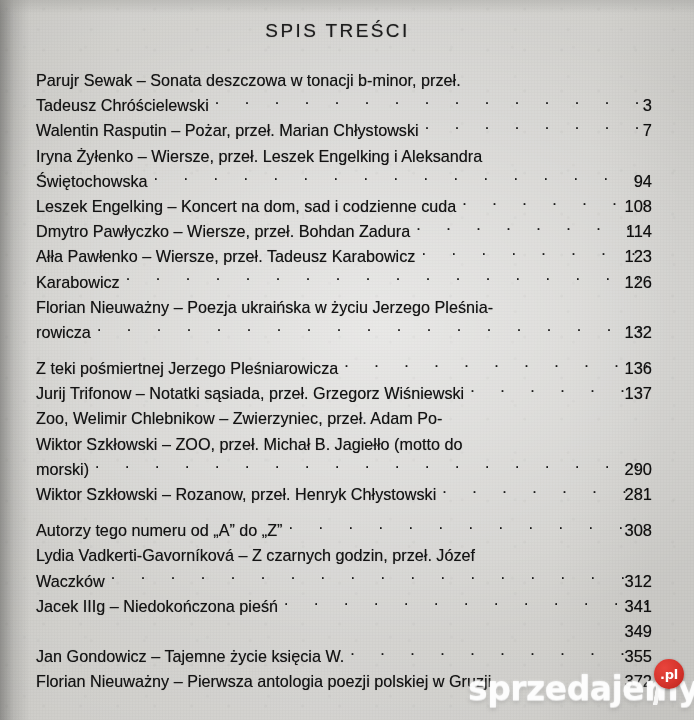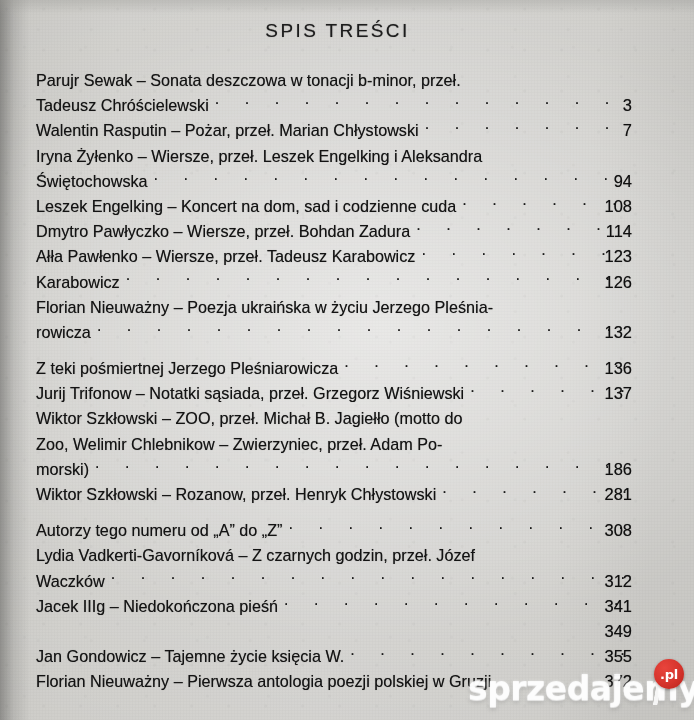--- a/index.html
+++ b/index.html
@@ -86,21 +86,21 @@
     position: relative;
     padding: 0 0 0 36px;
     color: #131313;
     font-size: 16.2px;
     line-height: 25.2px;
   }
   .entry.gap-before { margin-top: 11px; }
 
   .entry .lines {
     position: relative;
-    padding-right: 62px;
+    padding-right: 42px;
   }
 
   .line {
     position: relative;
     display: flex;
     align-items: baseline;
     white-space: nowrap;
     height: 25.2px;
   }
 
@@ -302,29 +302,29 @@
             <div class="line">
               <span class="ltext">Jurij Trifonow – Notatki sąsiada, przeł. Grzegorz Wiśniewski</span>
               <span class="leader"></span>
               <span class="pageno">137</span>
             </div>
           </div>
         </li>
         <li class="entry">
           <div class="lines">
             <div class="line cont">
+              <span class="ltext">Zoo, Welimir Chlebnikow – Zwierzyniec, przeł. Adam Po-</span>
+            </div>
+            <div class="line cont">
               <span class="ltext">Wiktor Szkłowski – ZOO, przeł. Michał B. Jagiełło (motto do</span>
             </div>
-            <div class="line cont">
-              <span class="ltext">Zoo, Welimir Chlebnikow – Zwierzyniec, przeł. Adam Po-</span>
-            </div>
             <div class="line">
               <span class="ltext">morski)</span>
               <span class="leader"></span>
-              <span class="pageno">186</span>
+              <span class="pageno">290</span>
             </div>
           </div>
         </li>
         <li class="entry">
           <div class="lines">
             <div class="line">
               <span class="ltext">Wiktor Szkłowski – Rozanow, przeł. Henryk Chłystowski</span>
               <span class="leader"></span>
               <span class="pageno">281</span>
             </div>

